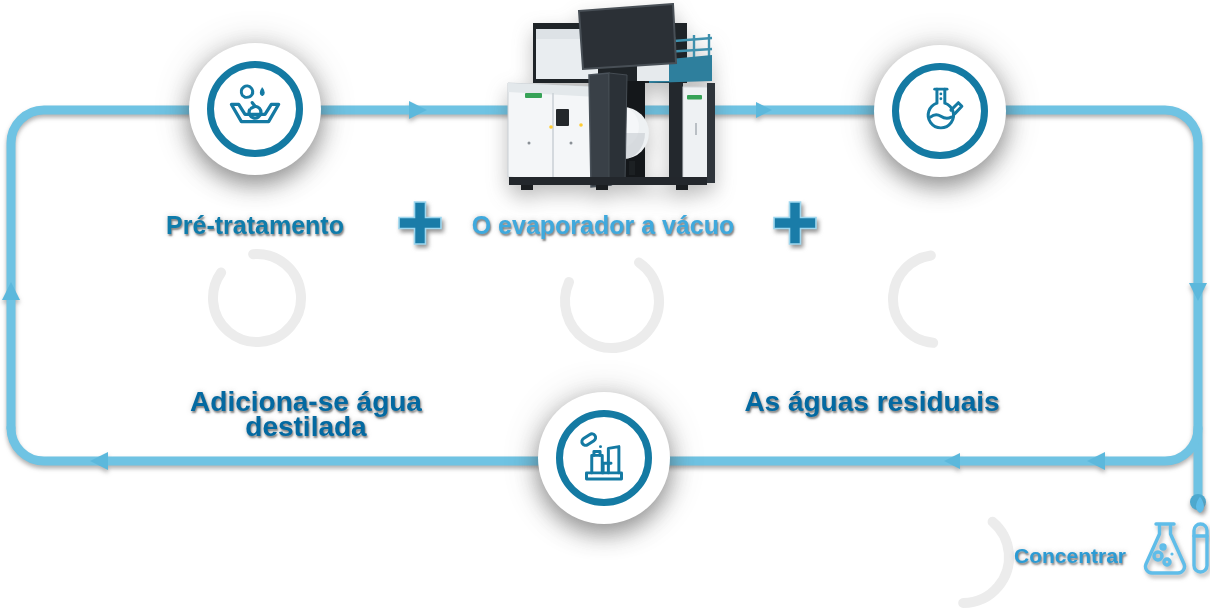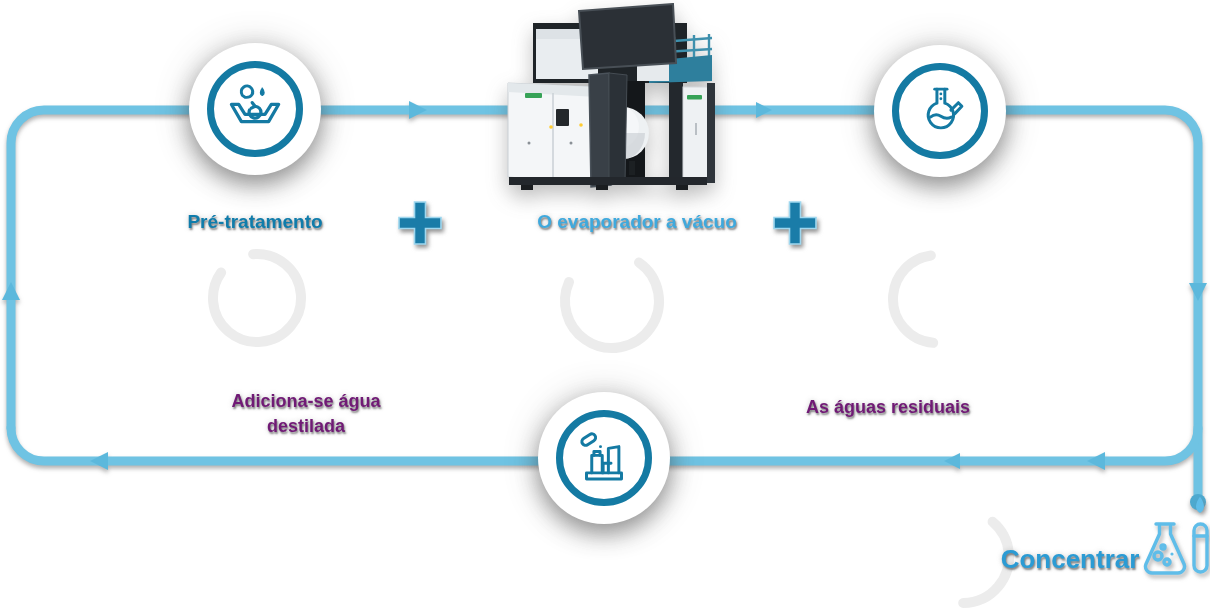--- a/index.html
+++ b/index.html
@@ -11,24 +11,24 @@
   #flow-lines{filter:drop-shadow(0 3px 2px rgba(115,115,115,.55));}
   
   .node{position:absolute;width:132px;height:132px;border-radius:50%;background:#fff;z-index:3;
         display:flex;align-items:center;justify-content:center;
         box-shadow:0 10px 22px rgba(45,45,45,.42),0 2px 34px rgba(85,85,85,.30);}
   .ring{width:96px;height:96px;border-radius:50%;border:7px solid #147aa3;background:#fff;
         display:flex;align-items:center;justify-content:center;box-sizing:border-box;}
   
   .label{position:absolute;z-index:4;font-weight:bold;text-align:center;
          text-shadow:1px 2px 2px rgba(105,105,105,.8),0 0 5px rgba(140,140,140,.42);}
-  .heading{font-size:19px;color:#0f7cab;}
-  .link{color:#3fa9dd;cursor:pointer;margin-left:34px;}
-  .note{font-size:18px;line-height:25px;color:#701a75;}
-  .concentrate{font-size:26px;color:#2b9bd4;}
+  .heading{font-size:25px;color:#0f7cab;}
+  .link{color:#3fa9dd;cursor:pointer;}
+  .note{font-size:28px;line-height:25px;color:#0369a1;}
+  .concentrate{font-size:21px;color:#2b9bd4;}
   
   .plus{position:absolute;z-index:4;width:46px;height:46px;
         filter:drop-shadow(2px 3px 2px rgba(110,110,110,.75));}
   
   #machine{position:absolute;left:501px;top:3px;width:214px;height:188px;z-index:3;
            filter:drop-shadow(0 9px 10px rgba(70,70,70,.35));}
   
   #concentrate-icon{position:absolute;left:1138px;top:494px;width:80px;height:108px;z-index:4;
                     filter:drop-shadow(2px 3px 2px rgba(120,120,120,.6));}
 </style>
@@ -183,21 +183,21 @@
   </div>
 
   <div class="label heading" style="left:125px;top:211px;width:260px;">Pré-tratamento</div>
   <div class="label heading link" style="left:443px;top:211px;width:320px;">O evaporador a vácuo</div>
 
   <div class="label note" style="left:156px;top:389px;width:300px;">
     <span style="display:block;">Adiciona-se água</span>
     <span style="display:block;">destilada</span>
   </div>
 
-  <div class="label note" style="left:738px;top:389px;width:300px;margin-top:6px;">
+  <div class="label note" style="left:722px;top:389px;width:300px;">
     <span style="display:block;">As águas residuais</span>
   </div>
 
   <div class="label concentrate" style="left:990px;top:544px;width:160px;">Concentrar</div>
 
   <div id="concentrate-icon">
     <svg width="80" height="108" viewBox="0 0 80 108" fill="none" stroke="#5fbde9" stroke-width="3.4" stroke-linecap="round" stroke-linejoin="round">
       <path d="M62 4 q6.5 10 0 14 q-6.5 -4 0 -14" fill="#5fbde9" stroke-width="1.5"></path>
       <rect x="56" y="30" width="13" height="48" rx="6.5"></rect>
       <line x1="56" y1="42" x2="69" y2="42"></line>

